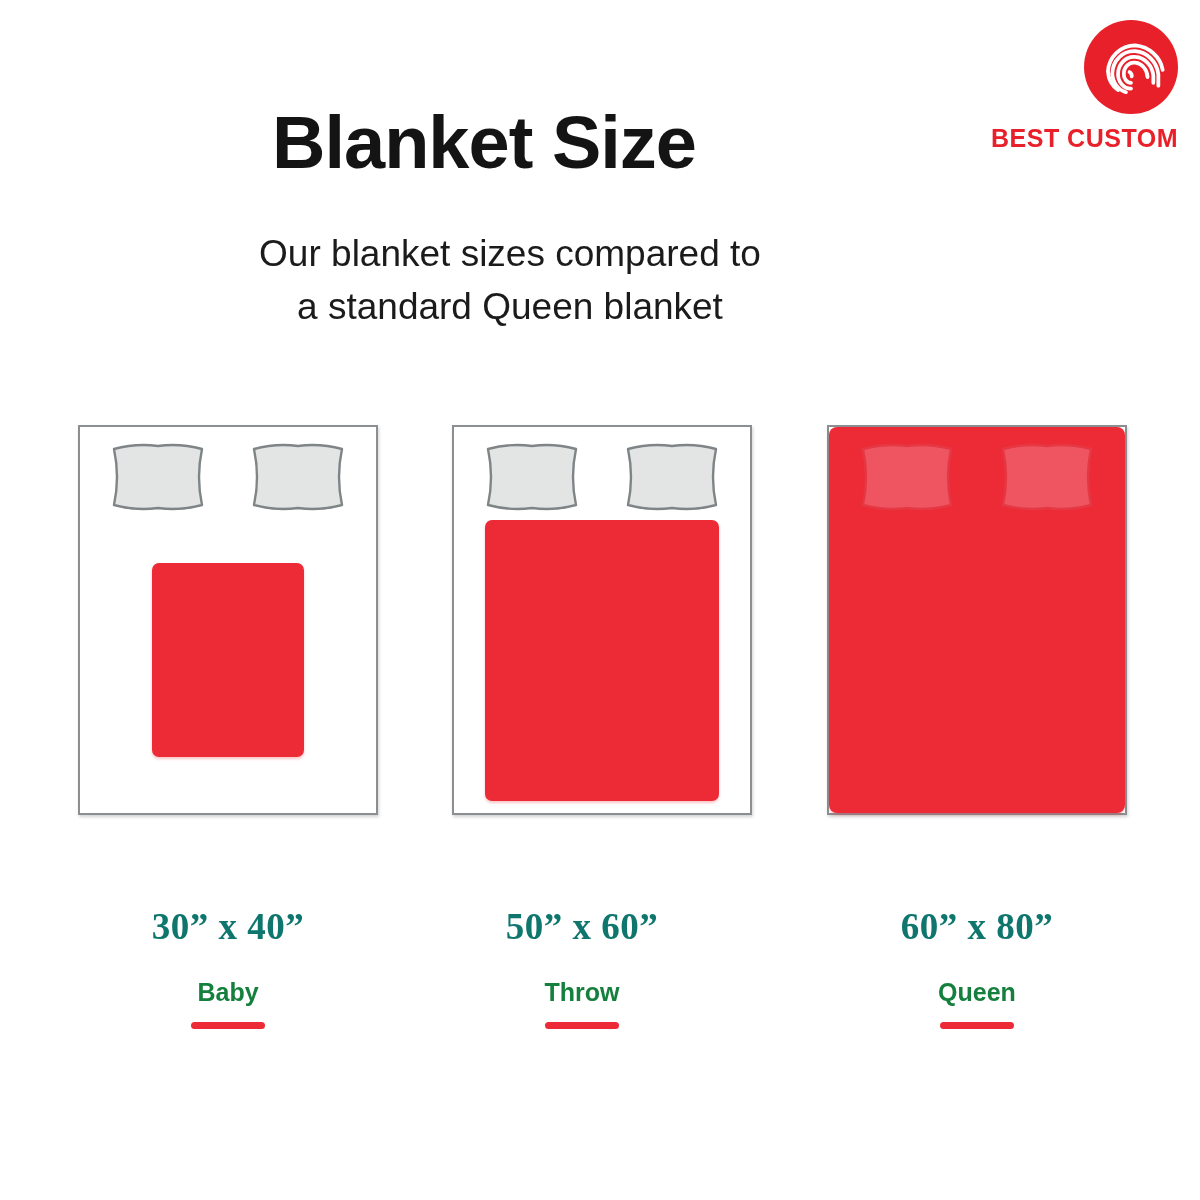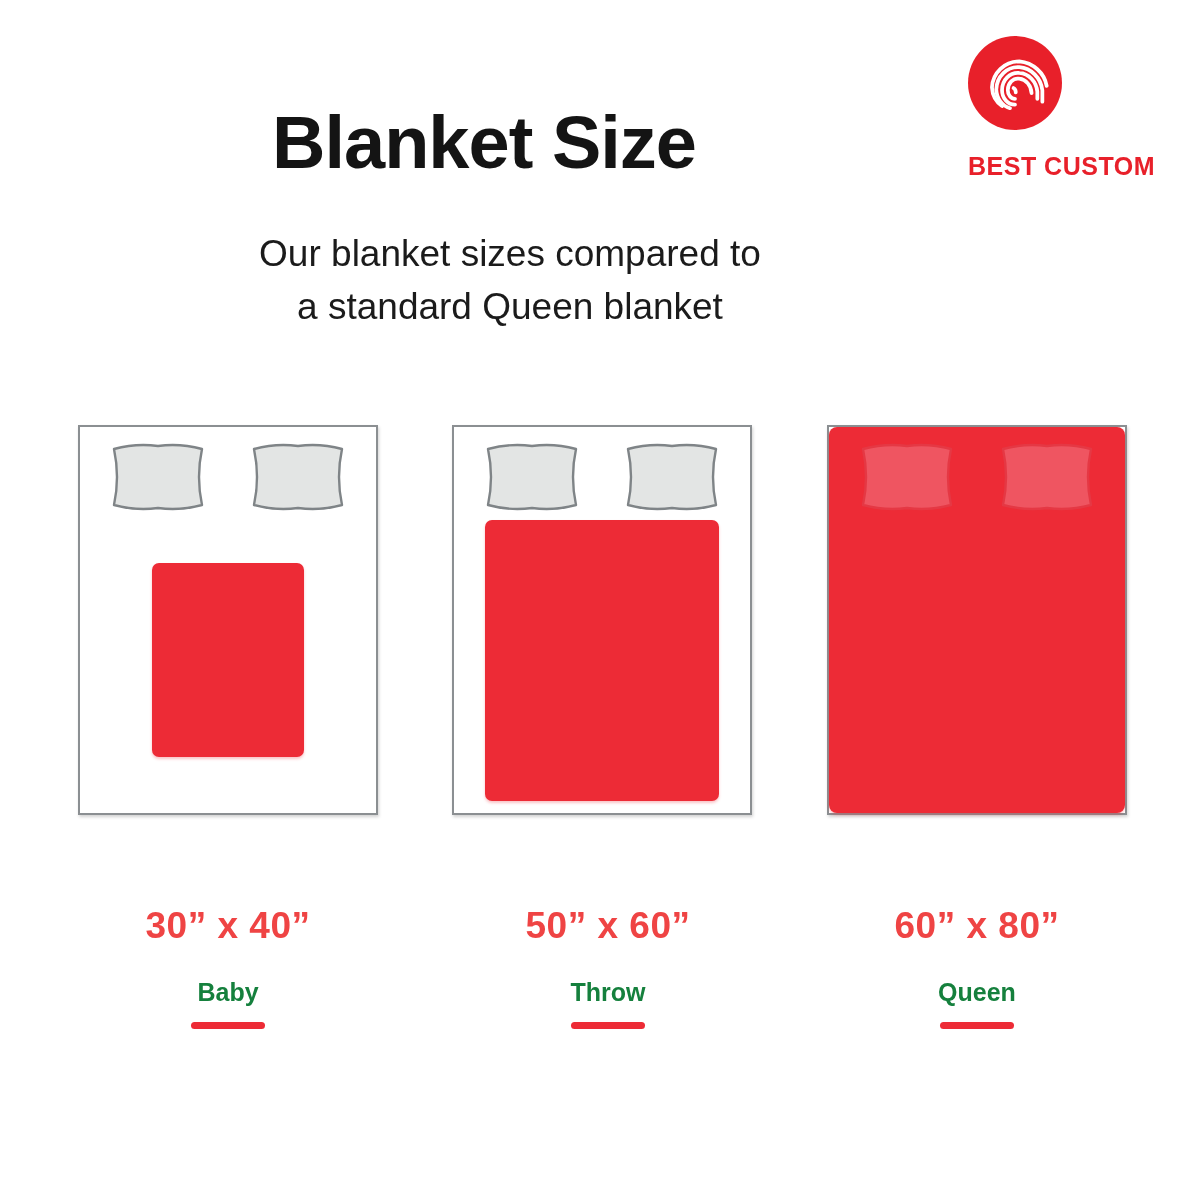--- a/index.html
+++ b/index.html
@@ -14,27 +14,26 @@
     position: relative;
     width: 1200px;
     height: 1200px;
     background: #ffffff;
     overflow: hidden;
   }
 
   
   .logo-wrap {
     position: absolute;
-    top: 36px;
+    top: 20px;
     right: 22px;
     width: 210px;
     display: flex;
     flex-direction: column;
-    align-items: flex-start;
-    gap: 12px;
+    align-items: flex-end;
   }
   .logo-badge {
     width: 94px;
     height: 94px;
     border-radius: 50%;
     background: #E8202A;
     display: flex;
     align-items: center;
     justify-content: center;
   }
@@ -137,30 +136,31 @@
   .pillow-under.right { left: 168px; }
   .pillow-under svg { display: block; width: 100%; height: 100%; }
 
   
   .caption {
     position: absolute;
     width: 300px;
     text-align: center;
   }
   .caption-1 { left: 78px; }
-  .caption-2 { left: 458px; }
+  .caption-2 { left: 432px; }
   .caption-3 { left: 827px; }
 
   .dim {
     position: absolute;
     top: 905px;
     font-size: 37px;
     font-weight: bold;
-    color: #ef4444;
+    color: #0f766e;
     letter-spacing: 0.5px;
+    font-family: Liberation Serif, serif;
   }
   .name {
     position: absolute;
     top: 978px;
     font-size: 25px;
     font-weight: bold;
     color: #15803d;
   }
   .rule-wrap {
     position: absolute;

